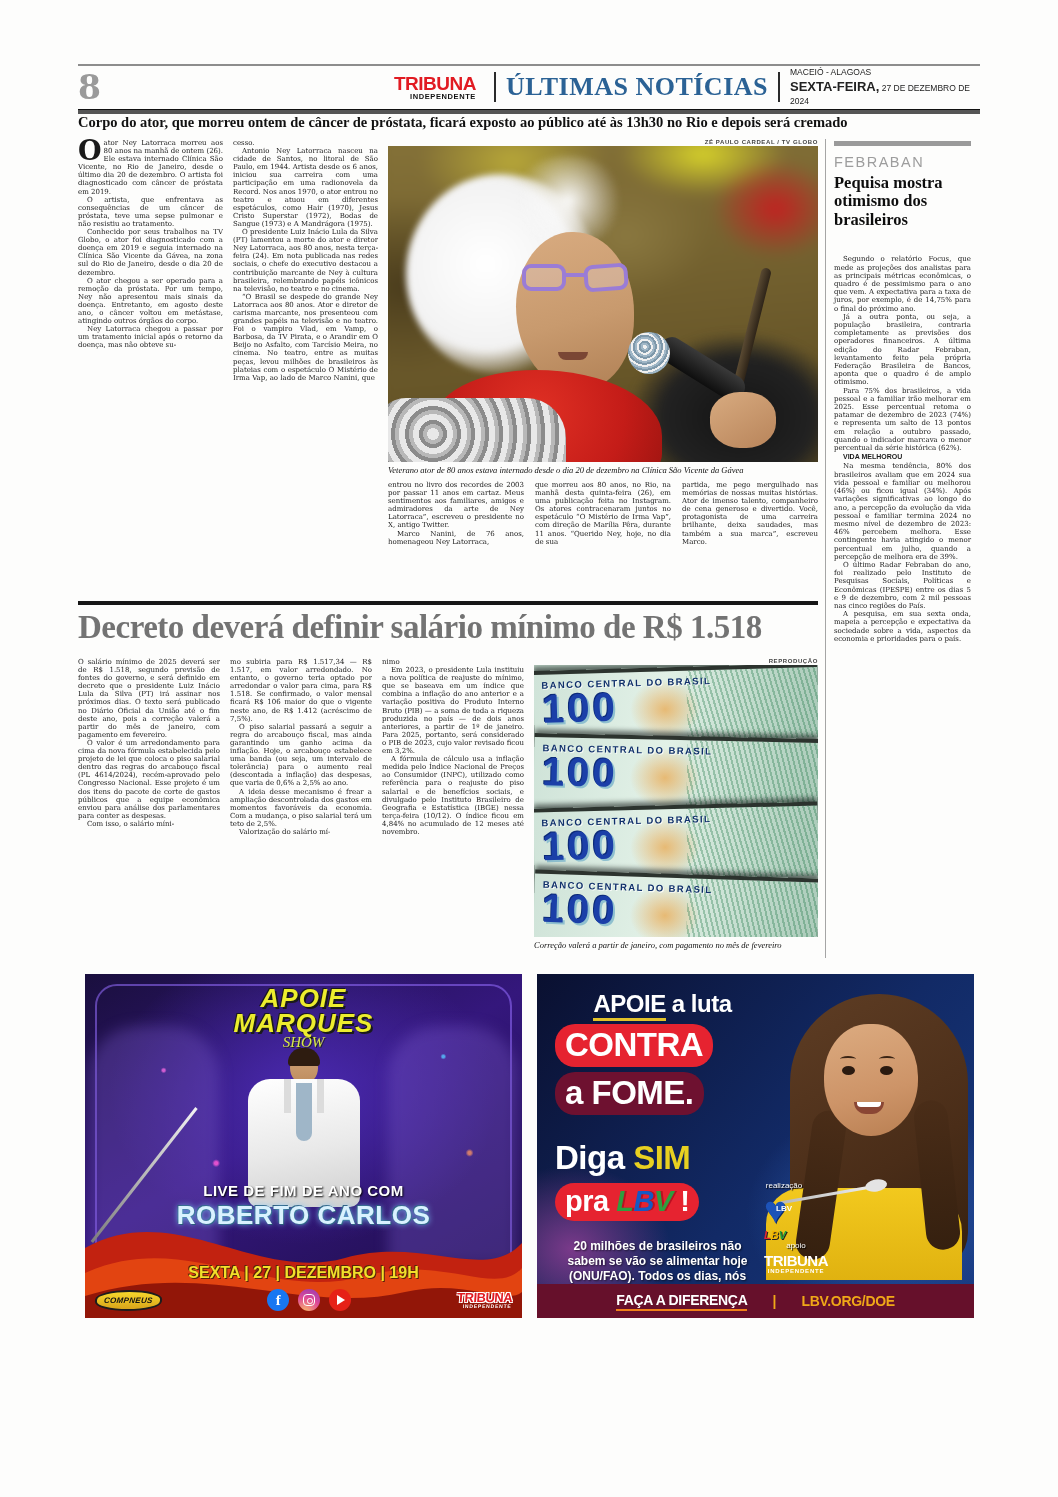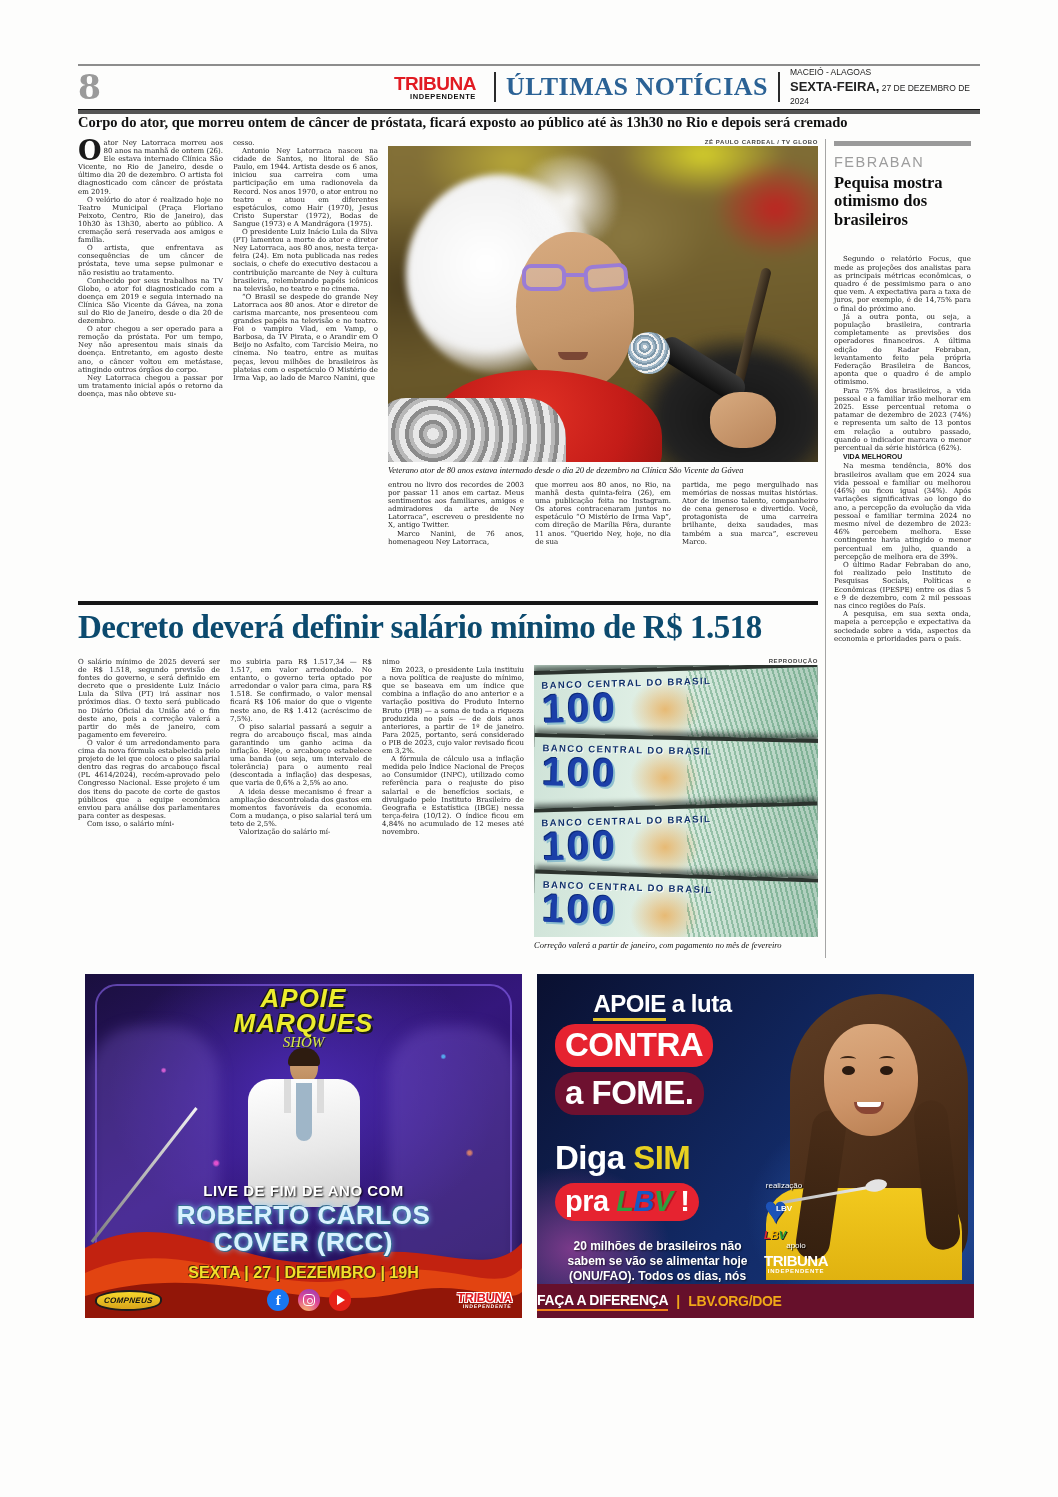--- a/index.html
+++ b/index.html
@@ -82,21 +82,21 @@
   
   .sb-rule { height:5px; background:#9a9a9a; margin:2px 0 8px 0; }
   .kicker { font-family:"Liberation Sans",sans-serif; font-size:14.5px; letter-spacing:1.5px; color:#9d9d9d; margin-bottom:4px; }
   .sb-title { font-family:"Liberation Serif",serif; font-weight:bold; font-size:16.5px; line-height:1.12; color:#0d0d0d; margin-bottom:26px; }
   .sb-body { font-size:7px; line-height:8.2px; text-align:justify; }
   .sb-body p { margin:0; text-indent:9px; }
   .sb-sub { font-family:"Liberation Sans",sans-serif; font-weight:bold; font-size:7px; text-indent:9px; margin:1px 0; }
 
   
   .rule2 { height:4px; background:#161616; margin:10px 0 6px 0; }
-  .h1-a2 { font-family:"Liberation Serif",serif; font-weight:bold; font-size:33px; letter-spacing:-0.5px; line-height:1; margin:6px 0 14px 0; color:#0c4a6e; }
+  .h1-a2 { font-family:"Liberation Serif",serif; font-weight:bold; font-size:33px; letter-spacing:-0.5px; line-height:1; margin:6px 0 14px 0; color:#737373; }
   .a2cols { display:flex; gap:10px; height:300px; }
   .a2c { width:142px; height:300px; }
   .a2right { width:284px; display:flex; flex-direction:column; }
 
   
   .photo2 { position:relative; width:284px; height:272px; overflow:hidden; background:#bfd6c9; }
   .note { position:relative; height:74px; margin-top:-5px; box-shadow:0 -4px 5px rgba(10,15,12,0.55); border-top:4px solid #2c332e;
     background:linear-gradient(100deg,#cfe3d8 0%, #e2f1e7 45%, #bcd8c8 80%, #a9c9b8 100%); }
   .note::after { content:""; position:absolute; right:0; top:0; width:46%; height:100%;
     background:repeating-linear-gradient(75deg, rgba(26,115,66,0.32) 0 2px, rgba(255,255,255,0) 2px 5px); }
@@ -196,21 +196,21 @@
   .lbv-partners { position:absolute; right:6px; bottom:44px; width:210px; display:flex; align-items:flex-start; justify-content:space-between; z-index:5; padding:0 6px;flex-direction:column; }
   .pt-label { font-size:8px; color:#fff; text-align:center; margin-bottom:3px; text-shadow:1px 1px 1px #000; }
   .heart-wrap { position:relative; width:40px; height:36px; margin:0 auto; }
   .heart-glyph { font-size:38px; line-height:34px; color:#1d53b8; text-shadow:1px 1px 0 #0c2a6e; }
   .heart-txt { position:absolute; left:0; right:0; top:11px; text-align:center; font-weight:bold; font-size:8px; color:#fff; }
   .lbv-mini { font-weight:bold; font-style:italic; font-size:11px; text-shadow:1px 1px 0 #222; }
   .lbv-mini .mL { color:#e62330; } .lbv-mini .mB { color:#f0b400; } .lbv-mini .mV { color:#1fa03c; }
   .trib-w { text-align:center; line-height:1; }
   .trib-w .t1 { font-weight:bold; font-size:15px; color:#fff; letter-spacing:-0.5px; }
   .trib-w .t2 { font-weight:bold; font-size:6px; color:#fff; letter-spacing:0.8px; }
-  .lbv-footer { position:absolute; left:0; right:0; bottom:0; height:34px; background:#66102b; display:flex; align-items:center; justify-content:flex-start; gap:8px; z-index:6; }
+  .lbv-footer { position:absolute; left:0; right:0; bottom:0; height:34px; background:#66102b; display:flex; align-items:center; justify-content:center; gap:25px; z-index:6; }
   .lf-cta { font-weight:bold; font-size:14px; color:#fff; border-bottom:2.5px solid #f08018; padding-bottom:1px; letter-spacing:-0.3px; }
   .lf-sep { color:#f0a818; font-weight:bold; font-size:14px; }
   .lf-url { font-weight:bold; font-size:14px; color:#f0a818; letter-spacing:-0.3px; }
 </style>
 </head>
 <body>
 
 <div class="page">
 
   <div class="hdr">
@@ -233,21 +233,20 @@
   </div>
 
   <div class="deck">Corpo do ator, que morreu ontem de câncer de próstata, ficará exposto ao público até às 13h30 no Rio e depois será cremado</div>
 
   <div class="content">
     <div class="maincol">
 
       <div class="a1cols">
         <div class="ncol a1c">
           <p class="ni"><span class="dropcap">O</span><span> ator Ney Latorraca morreu aos 80 anos na manhã de ontem (26). Ele estava internado Clínica São Vicente, no Rio de Janeiro, desde o último dia 20 de dezembro. O artista foi diagnosticado com câncer de próstata em 2019.</span></p>
-          <p>O velório do ator é realizado hoje no Teatro Municipal (Praça Floriano Peixoto, Centro, Rio de Janeiro), das 10h30 às 13h30, aberto ao público. A cremação será reservada aos amigos e família.</p>
           <p>O artista, que enfrentava as consequências de um câncer de próstata, teve uma sepse pulmonar e não resistiu ao tratamento.</p>
           <p>Conhecido por seus trabalhos na TV Globo, o ator foi diagnosticado com a doença em 2019 e seguia internado na Clínica São Vicente da Gávea, na zona sul do Rio de Janeiro, desde o dia 20 de dezembro.</p>
           <p>O ator chegou a ser operado para a remoção da próstata. Por um tempo, Ney não apresentou mais sinais da doença. Entretanto, em agosto deste ano, o câncer voltou em metástase, atingindo outros órgãos do corpo.</p>
           <p>Ney Latorraca chegou a passar por um tratamento inicial após o retorno da doença, mas não obteve su-</p>
         </div>
         <div class="ncol a1c">
           <p class="ni">cesso.</p>
           <p>Antonio Ney Latorraca nasceu na cidade de Santos, no litoral de São Paulo, em 1944. Artista desde os 6 anos, iniciou sua carreira com uma participação em uma radionovela da Record. Nos anos 1970, o ator entrou no teatro e atuou em diferentes espetáculos, como Hair (1970), Jesus Cristo Superstar (1972), Bodas de Sangue (1973) e A Mandrágora (1975).</p>
           <p>O presidente Luiz Inácio Lula da Silva (PT) lamentou a morte do ator e diretor Ney Latorraca, aos 80 anos, nesta terça-feira (24). Em nota publicada nas redes sociais, o chefe do executivo destacou a contribuição marcante de Ney à cultura brasileira, relembrando papéis icônicos na televisão, no teatro e no cinema.</p>
           <p>“O Brasil se despede do grande Ney Latorraca aos 80 anos. Ator e diretor de carisma marcante, nos presenteou com grandes papéis na televisão e no teatro. Foi o vampiro Vlad, em Vamp, o Barbosa, da TV Pirata, e o Arandir em O Beijo no Asfalto, com Tarcísio Meira, no cinema. No teatro, entre as muitas peças, levou milhões de brasileiros às plateias com o espetáculo O Mistério de Irma Vap, ao lado de Marco Nanini, que</p>
@@ -377,21 +376,20 @@
             <div class="s-hair"></div>
           </div>
         <div class="s-suit">
           <div class="s-shirt"></div>
           <div class="s-lapel"></div>
         </div>
       </div>
       <div class="show-live">LIVE DE FIM DE ANO COM</div>
       <div class="show-artist">
         <div>ROBERTO CARLOS</div>
-        <div>COVER (RCC)</div>
       </div>
       <div class="show-sched">SEXTA | 27 | DEZEMBRO | 19H</div>
       <div class="show-foot">
         <div class="compneus">COMPNEUS</div>
         <div class="socials">
           <div class="sic fb">f</div>
           <div class="sic ig">
               <div class="ig-in"></div>
             </div>
           <div class="sic yt">

